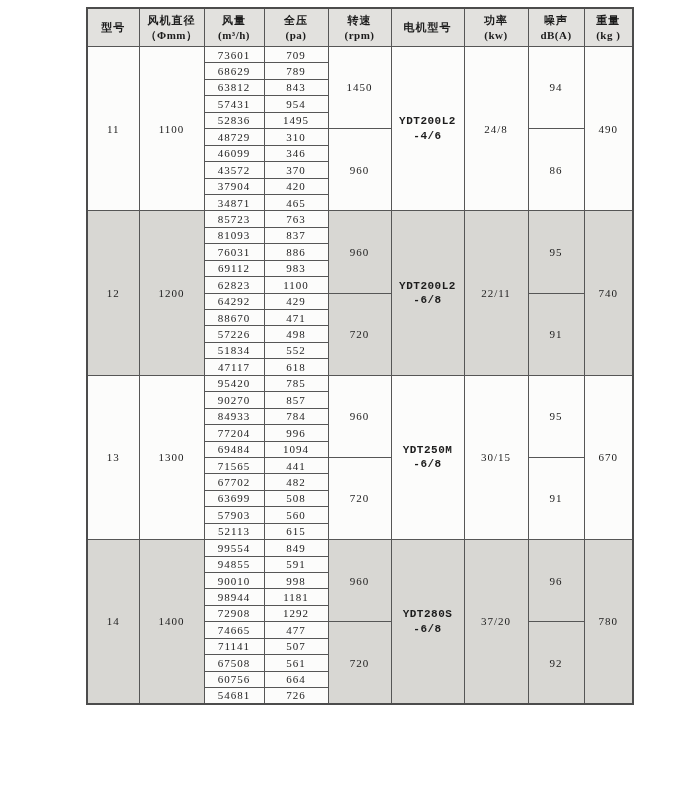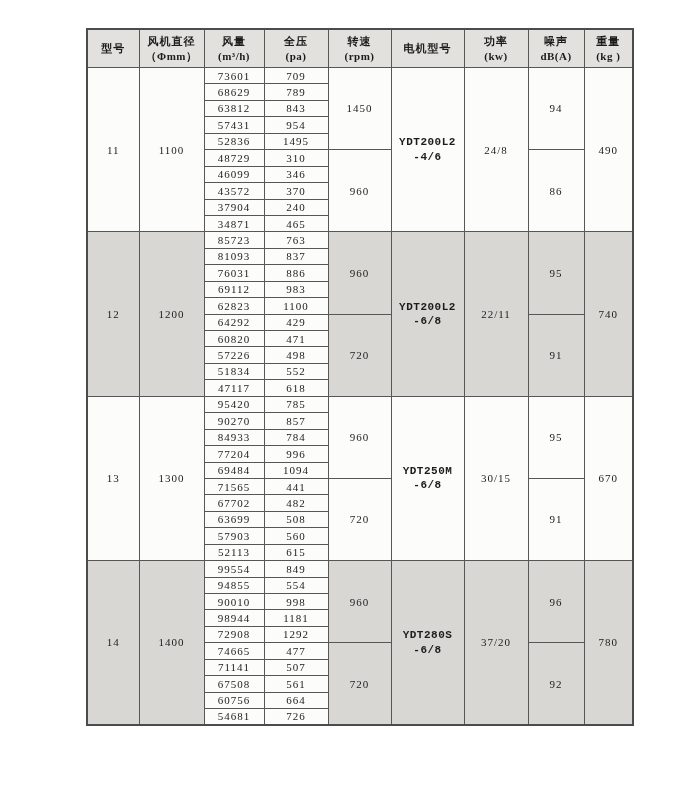--- a/index.html
+++ b/index.html
@@ -6,21 +6,20 @@
   body{
     width:700px;height:786px;background:#ffffff;
     font-family:"Liberation Serif","DejaVu Serif",serif;
     color:#1c1c1c;
   }
   .sheet{position:relative;width:700px;height:786px;background:#ffffff;overflow:hidden;}
   table.spec{
     position:absolute;left:86px;top:7px;width:546px;height:696px;
     border-collapse:collapse;table-layout:fixed;
     border:2px solid #4c4c4c;
-    margin-top:21px;
   }
   th,td{
     border:1px solid #565656;
     text-align:center;vertical-align:middle;
     padding:0;font-size:11px;line-height:1.3;
     background:#fcfcfb;
     overflow:hidden;white-space:nowrap;
   }
   thead th{
     background:#e2e1de;
@@ -130,21 +129,21 @@
         <tr>
           <td class="num">46099</td>
           <td class="num">346</td>
         </tr>
         <tr>
           <td class="num">43572</td>
           <td class="num">370</td>
         </tr>
         <tr>
           <td class="num">37904</td>
-          <td class="num">240</td>
+          <td class="num">420</td>
         </tr>
         <tr>
           <td class="num">34871</td>
           <td class="num">465</td>
         </tr>
         <tr class="shaded">
           <td class="merged" rowspan="10">12</td>
           <td class="merged" rowspan="10">1200</td>
           <td class="num">85723</td>
           <td class="num">763</td>
@@ -173,21 +172,21 @@
           <td class="num">62823</td>
           <td class="num">1100</td>
         </tr>
         <tr class="shaded">
           <td class="num">64292</td>
           <td class="num">429</td>
           <td class="merged" rowspan="5">720</td>
           <td class="merged" rowspan="5">91</td>
         </tr>
         <tr class="shaded">
-          <td class="num">60820</td>
+          <td class="num">88670</td>
           <td class="num">471</td>
         </tr>
         <tr class="shaded">
           <td class="num">57226</td>
           <td class="num">498</td>
         </tr>
         <tr class="shaded">
           <td class="num">51834</td>
           <td class="num">552</td>
         </tr>
@@ -256,21 +255,21 @@
           <td class="motor merged" rowspan="10">
             <div>YDT280S</div>
             <div>-6/8</div>
           </td>
           <td class="merged" rowspan="10">37/20</td>
           <td class="merged" rowspan="5">96</td>
           <td class="merged" rowspan="10">780</td>
         </tr>
         <tr class="shaded">
           <td class="num">94855</td>
-          <td class="num">554</td>
+          <td class="num">591</td>
         </tr>
         <tr class="shaded">
           <td class="num">90010</td>
           <td class="num">998</td>
         </tr>
         <tr class="shaded">
           <td class="num">98944</td>
           <td class="num">1181</td>
         </tr>
         <tr class="shaded">

